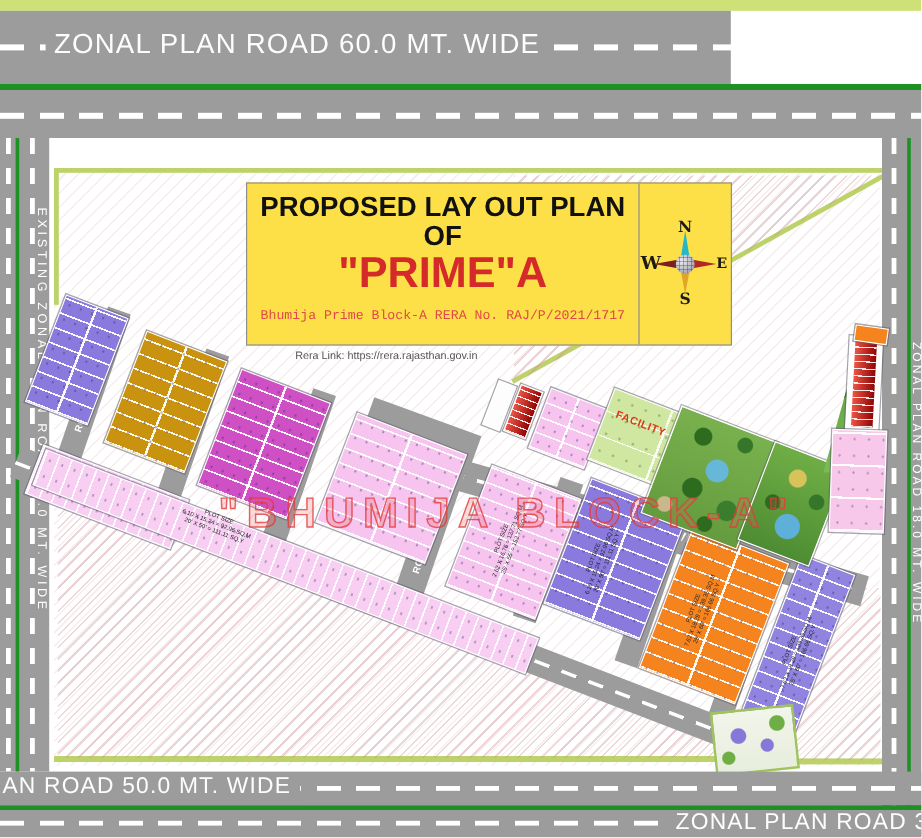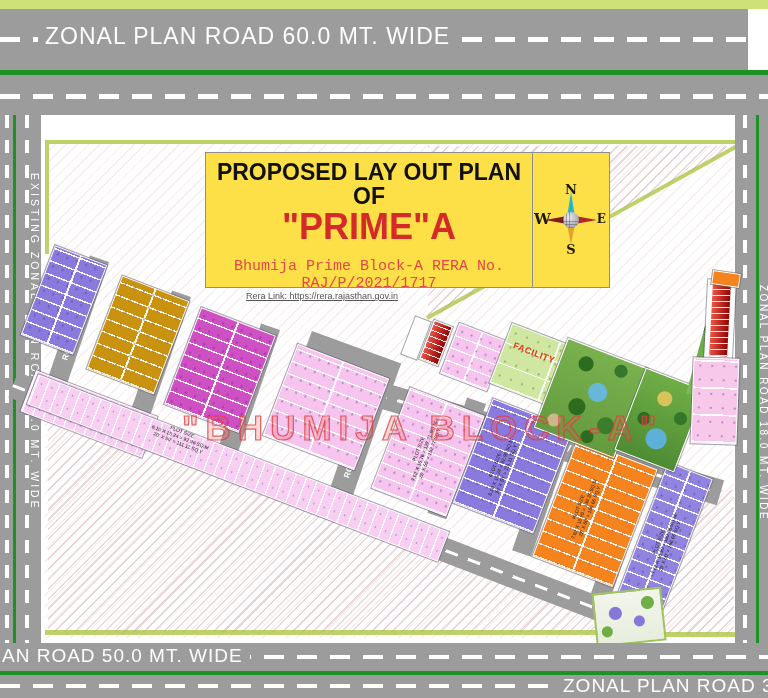--- a/index.html
+++ b/index.html
@@ -47,23 +47,23 @@
   .park{border:1.5px solid #fff;outline:1px solid rgba(90,90,105,.5);}
   #watermark{position:absolute;left:182px;top:408px;width:586px;z-index:5;
       font-size:35px;font-weight:700;letter-spacing:7px;white-space:nowrap;
       color:rgba(235,90,90,.22);-webkit-text-stroke:1.2px rgba(225,60,60,.8);}
   #titleblock{position:absolute;left:205px;top:152px;width:405px;height:136px;background:#fde047;
       border:1.5px solid #8f8f8f;display:flex;z-index:6;box-sizing:border-box;}
   #tb-left{flex:1;text-align:center;padding-top:7px;overflow:hidden;}
   #tb-line1{font-size:23px;font-weight:700;color:#111;line-height:1.05;}
   #tb-line2{font-size:36px;font-weight:700;color:#d42a2a;line-height:1.05;}
   #tb-line3{font-size:13px;font-weight:700;color:#111;letter-spacing:-.2px;margin-top:1px;}
-  #tb-rera{font-family:"Liberation Mono",monospace;font-size:15px;color:#e04848;margin-top:12px;}
+  #tb-rera{font-family:"Liberation Mono",monospace;font-size:11px;color:#e04848;margin-top:12px;}
   #tb-compass{width:76px;border-left:1.5px solid #8f8f8f;display:flex;align-items:center;justify-content:center;}
-  #rera-link{position:absolute;left:246px;top:291px;font-size:9px;color:#555;z-index:6;text-decoration:underline;}
+  #rera-link{position:absolute;left:246px;top:291px;font-size:9px;color:#555;z-index:6;}
   .cp{position:relative;width:70px;height:70px;font-family:"DejaVu Serif",serif;}
   .cp-pt{position:absolute;}
   .cp-n{left:31px;top:7px;width:8px;height:25px;background:#25b6c8;clip-path:polygon(50% 0,100% 100%,0 100%);}
   .cp-s{left:31px;top:39px;width:8px;height:21px;background:#e2a428;clip-path:polygon(0 0,100% 0,50% 100%);}
   .cp-e{left:39px;top:31px;width:22px;height:8px;background:#b02828;clip-path:polygon(0 0,100% 50%,0 100%);}
   .cp-w{left:9px;top:31px;width:22px;height:8px;background:#7c1e1e;clip-path:polygon(100% 0,0 50%,100% 100%);}
   .cp-sphere{left:27px;top:27px;width:16px;height:16px;border-radius:50%;
       background-image:repeating-linear-gradient(0deg,rgba(80,80,95,.45) 0 .7px,transparent .7px 3.2px),
       repeating-linear-gradient(90deg,rgba(80,80,95,.45) 0 .7px,transparent .7px 3.2px),
       radial-gradient(circle at 35% 35%,#eceef2,#8c8c98);}
@@ -106,21 +106,21 @@
       repeating-linear-gradient(0deg,rgba(255,255,255,.85) 0 1px,transparent 1px 21px),
       linear-gradient(90deg,transparent calc(62% - 1px),rgba(255,255,255,.85) calc(62% - 1px) calc(62% + 1px),transparent calc(62% + 1px));
       background-size:12px 15px,100% 100%,100% 100%;}
 </style>
 </head>
 <body>
 
 <div id="canvas">
 
   <div class="abs" style="left:0;top:0;width:768px;height:9px;background:#cde177;"></div>
-  <div class="road" style="left:0;top:9px;width:748px;height:61px;">
+  <div class="road" style="left:0;top:9px;width:609px;height:61px;">
     <div class="dashH" style="left:0;top:28px;width:768px;height:5px;"></div>
     <div class="bigRoadLabel" style="left:38px;top:15px;">ZONAL PLAN ROAD 60.0 MT. WIDE</div>
   </div>
   <div class="green-div" style="left:0;top:70px;width:768px;height:5px;"></div>
   <div class="road" style="left:0;top:75px;width:768px;height:40px;">
     <div class="dashH" style="left:0;top:19px;width:768px;height:5px;"></div>
   </div>
 
   <div class="abs" style="left:41px;top:115px;width:694px;height:528px;background:#fff;"></div>
   <div class="hatch-faint" style="left:45px;top:142px;width:688px;height:496px;"></div>

